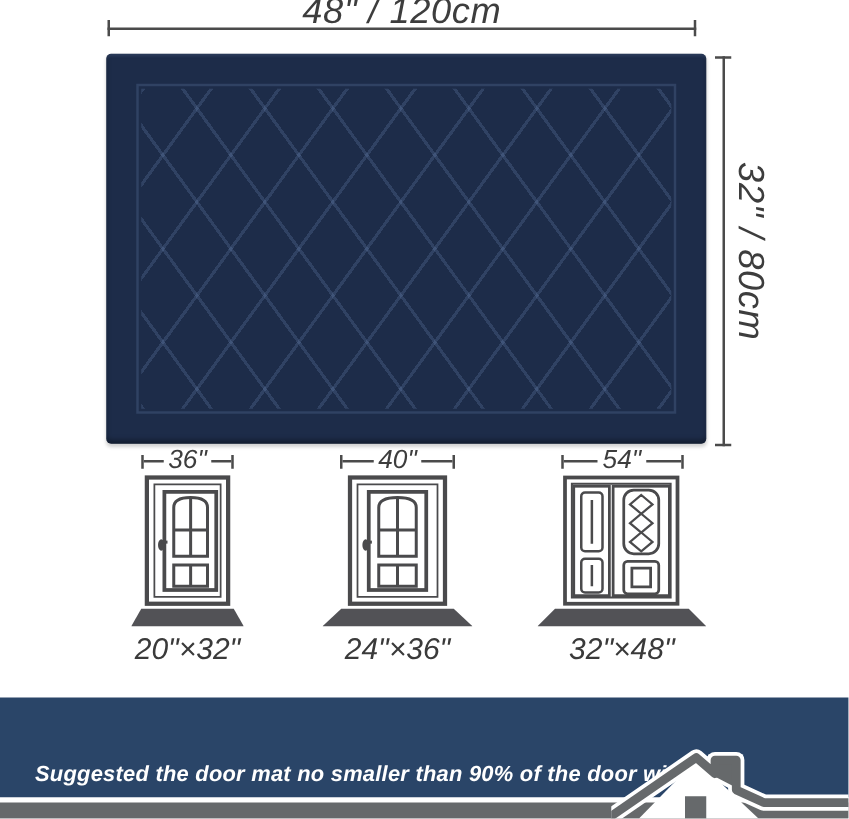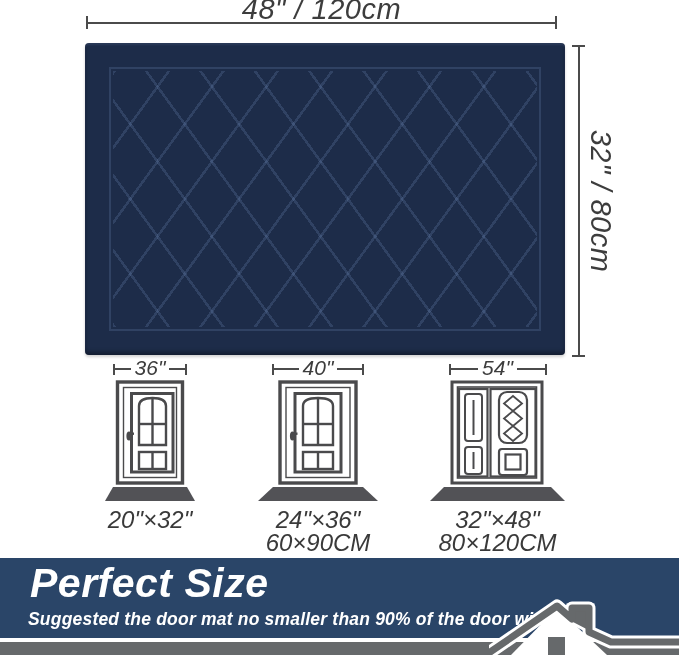--- a/index.html
+++ b/index.html
@@ -142,21 +142,20 @@
         <line x1="60" y1="19.5" x2="60" y2="66" stroke-width="2.4"></line>
         <line x1="45" y1="45" x2="75" y2="45" stroke-width="2.4"></line>
         <rect x="45" y="73" width="30" height="17" stroke-width="2.4"></rect>
         <line x1="60" y1="73" x2="60" y2="90" stroke-width="2.4"></line>
       </g>
       <ellipse cx="34.5" cy="57" rx="2.6" ry="4.6" fill="#4a4a4c"></ellipse>
       <rect x="34.5" y="53.5" width="5" height="2.4" fill="#4a4a4c"></rect>
       <polygon points="15,108 105,108 120,122 0,122" fill="#525256"></polygon>
     </svg>
     <div class="mat-size">24"×36"</div>
-    <div class="mat-size" style="margin-top:0;">60×90CM</div>
   </div>
 
   <div class="door-block d3">
     <div class="door-dim">
       <span class="dtick"></span>
         <span class="dline"></span>
       <span class="dtext">54"</span>
       <span class="dline"></span>
         <span class="dtick"></span>
     </div>
@@ -171,25 +170,23 @@
         <rect x="35" y="68" width="17" height="27" rx="3" stroke-width="2"></rect>
         <line x1="43.5" y1="73" x2="43.5" y2="90" stroke-width="2"></line>
         <rect x="69" y="13" width="28" height="51" rx="8" stroke-width="2.2"></rect>
         <path d="M83,17 L92,24.5 L83,32 L74,24.5 Z M83,32 L92,39.5 L83,47 L74,39.5 Z M83,47 L92,54.5 L83,62 L74,54.5 Z" stroke-width="1.8"></path>
         <rect x="69" y="70" width="28" height="26" rx="3" stroke-width="2.2"></rect>
         <rect x="75.5" y="75.5" width="15" height="15" stroke-width="2.2"></rect>
       </g>
       <polygon points="14,108 121,108 135,122 0,122" fill="#525256"></polygon>
     </svg>
     <div class="mat-size">32"×48"</div>
-    <div class="mat-size" style="margin-top:0;">80×120CM</div>
   </div>
 
   <div class="banner"></div>
-  <div class="banner-title">Perfect Size</div>
   <div class="banner-sub">Suggested the door mat no smaller than 90% of the door width.</div>
   <div class="footer-white-line"></div>
   <div class="footer-strip"></div>
 
   <svg class="house-svg" width="190" height="62" viewBox="0 0 190 62">
     <polygon points="22,62 68,15 118,62" fill="#ffffff"></polygon>
     <path d="M-6,64 L68,13 L83,26 L83,15 L100,15 L100,39 L122,49 L192,49" fill="none" stroke="#ffffff" stroke-width="13" stroke-linejoin="round"></path>
     <path d="M79,28 L79,12 L104,12 L104,41 Z" fill="#66696b" stroke="#ffffff" stroke-width="3"></path>
     <path d="M-6,64 L68,13 L83,26 L83,15 L100,15 L100,39 L122,49 L192,49" fill="none" stroke="#66696b" stroke-width="7" stroke-linejoin="round"></path>
     <rect x="59" y="44" width="17" height="18" fill="#66696b"></rect>

